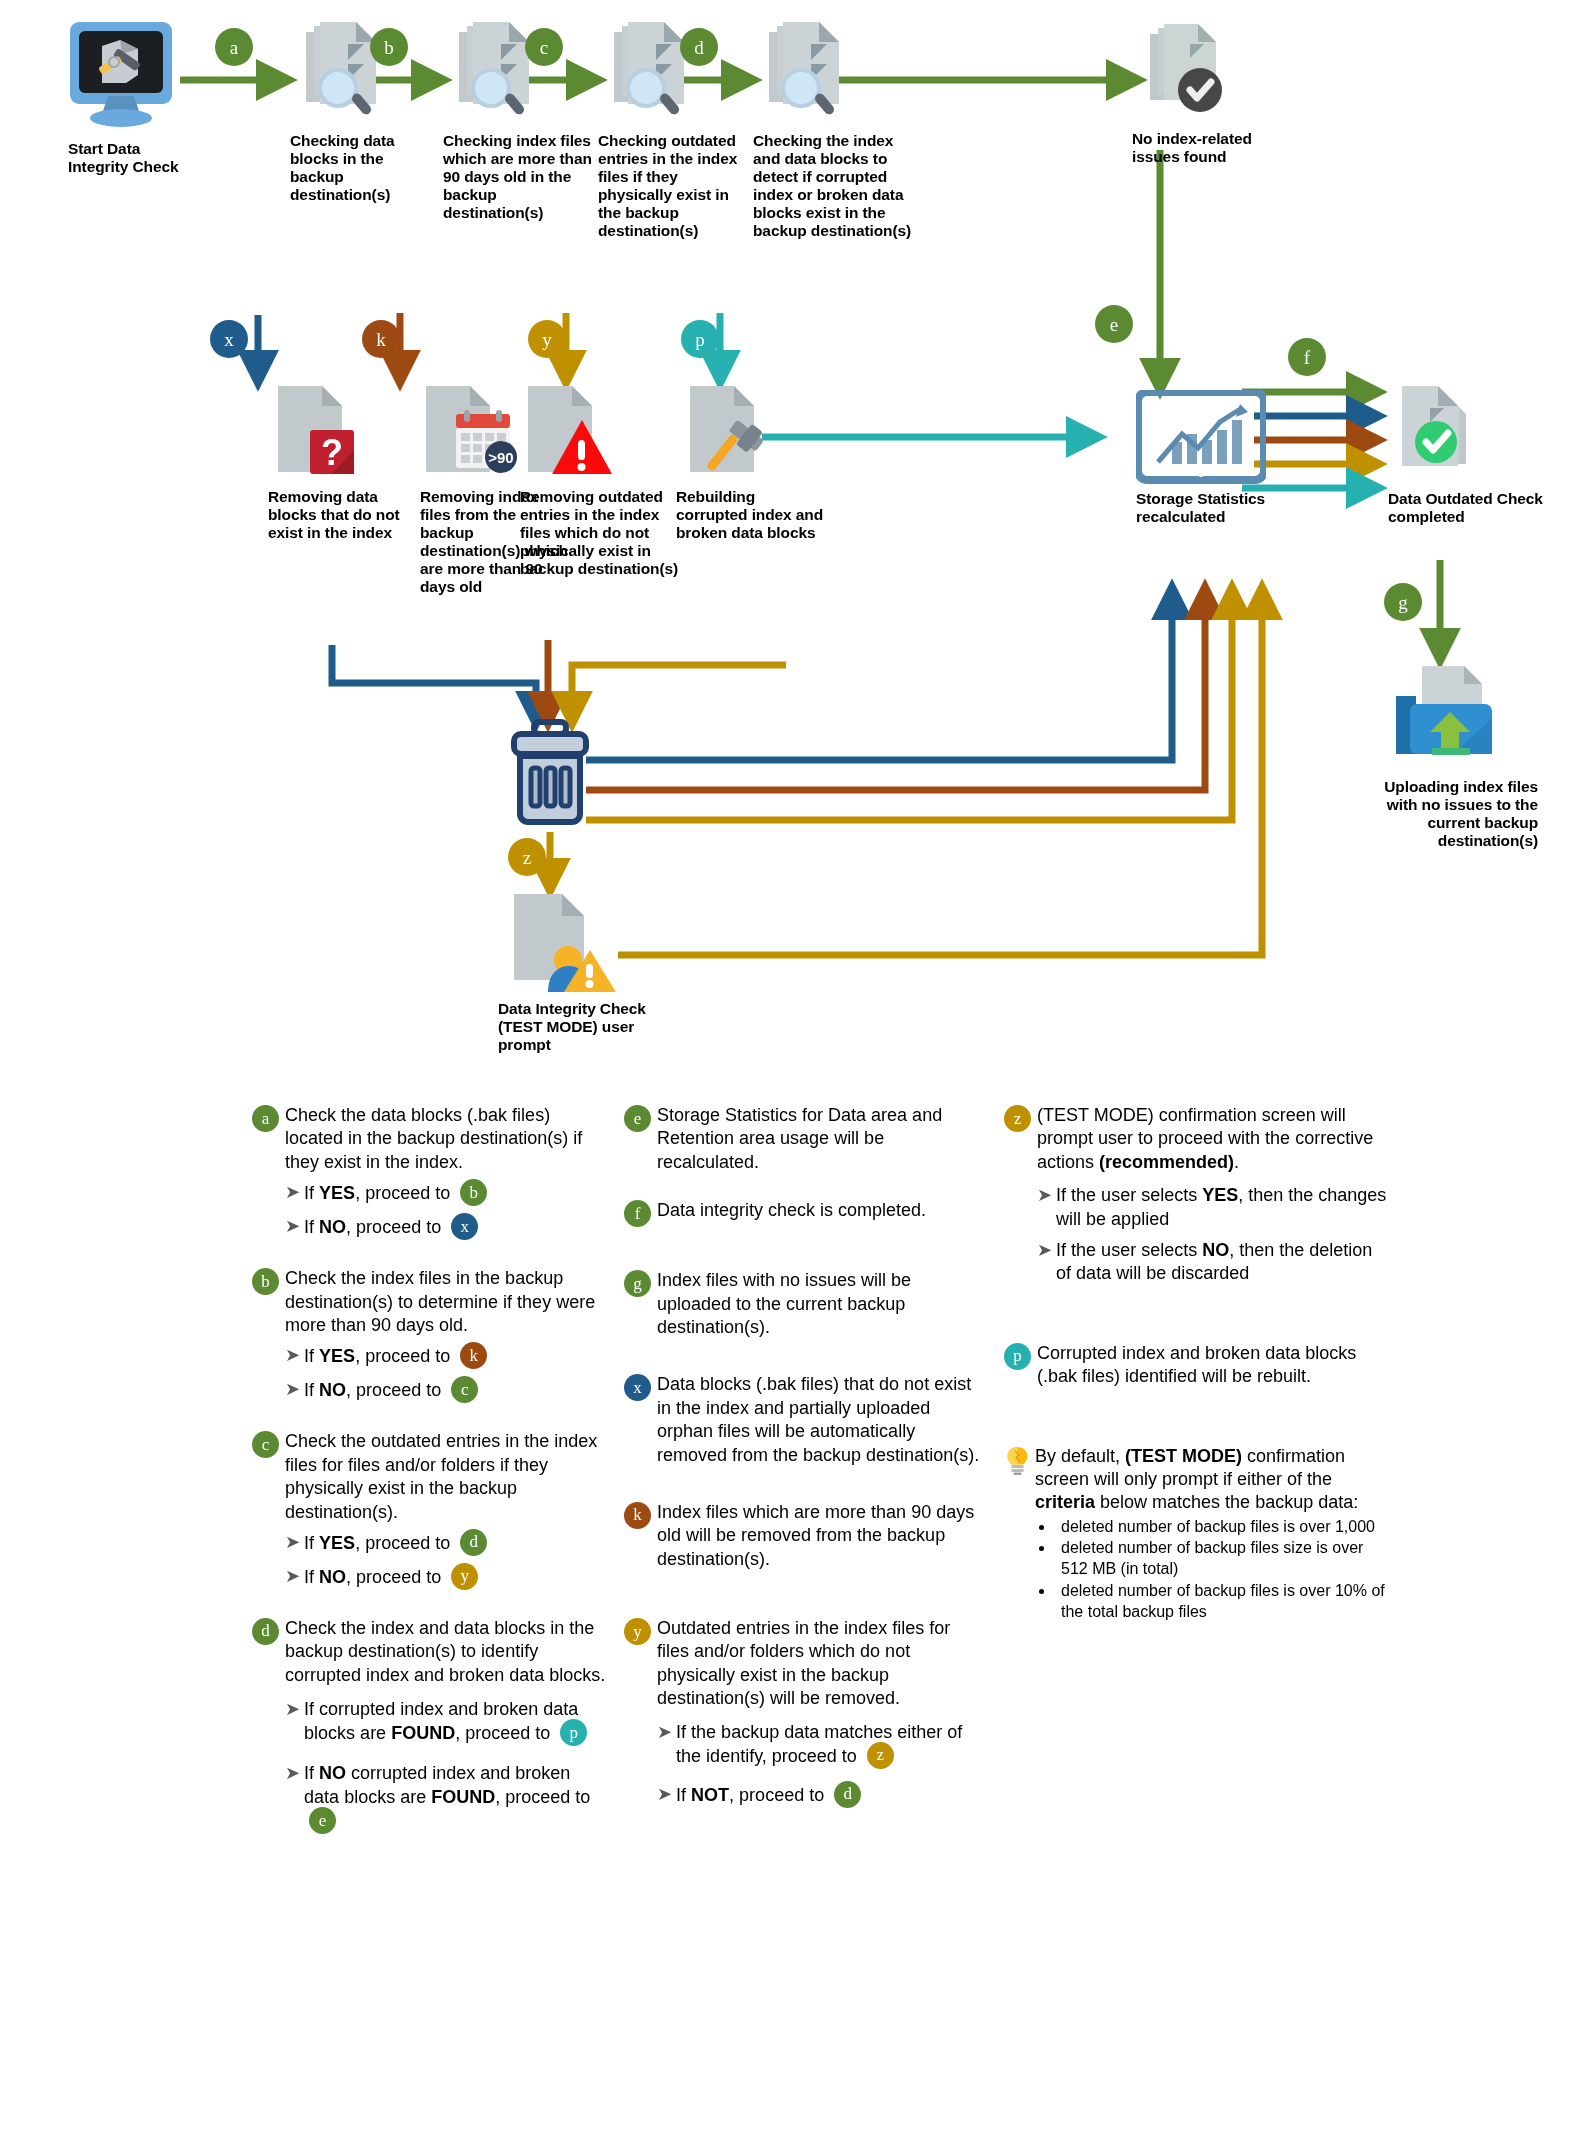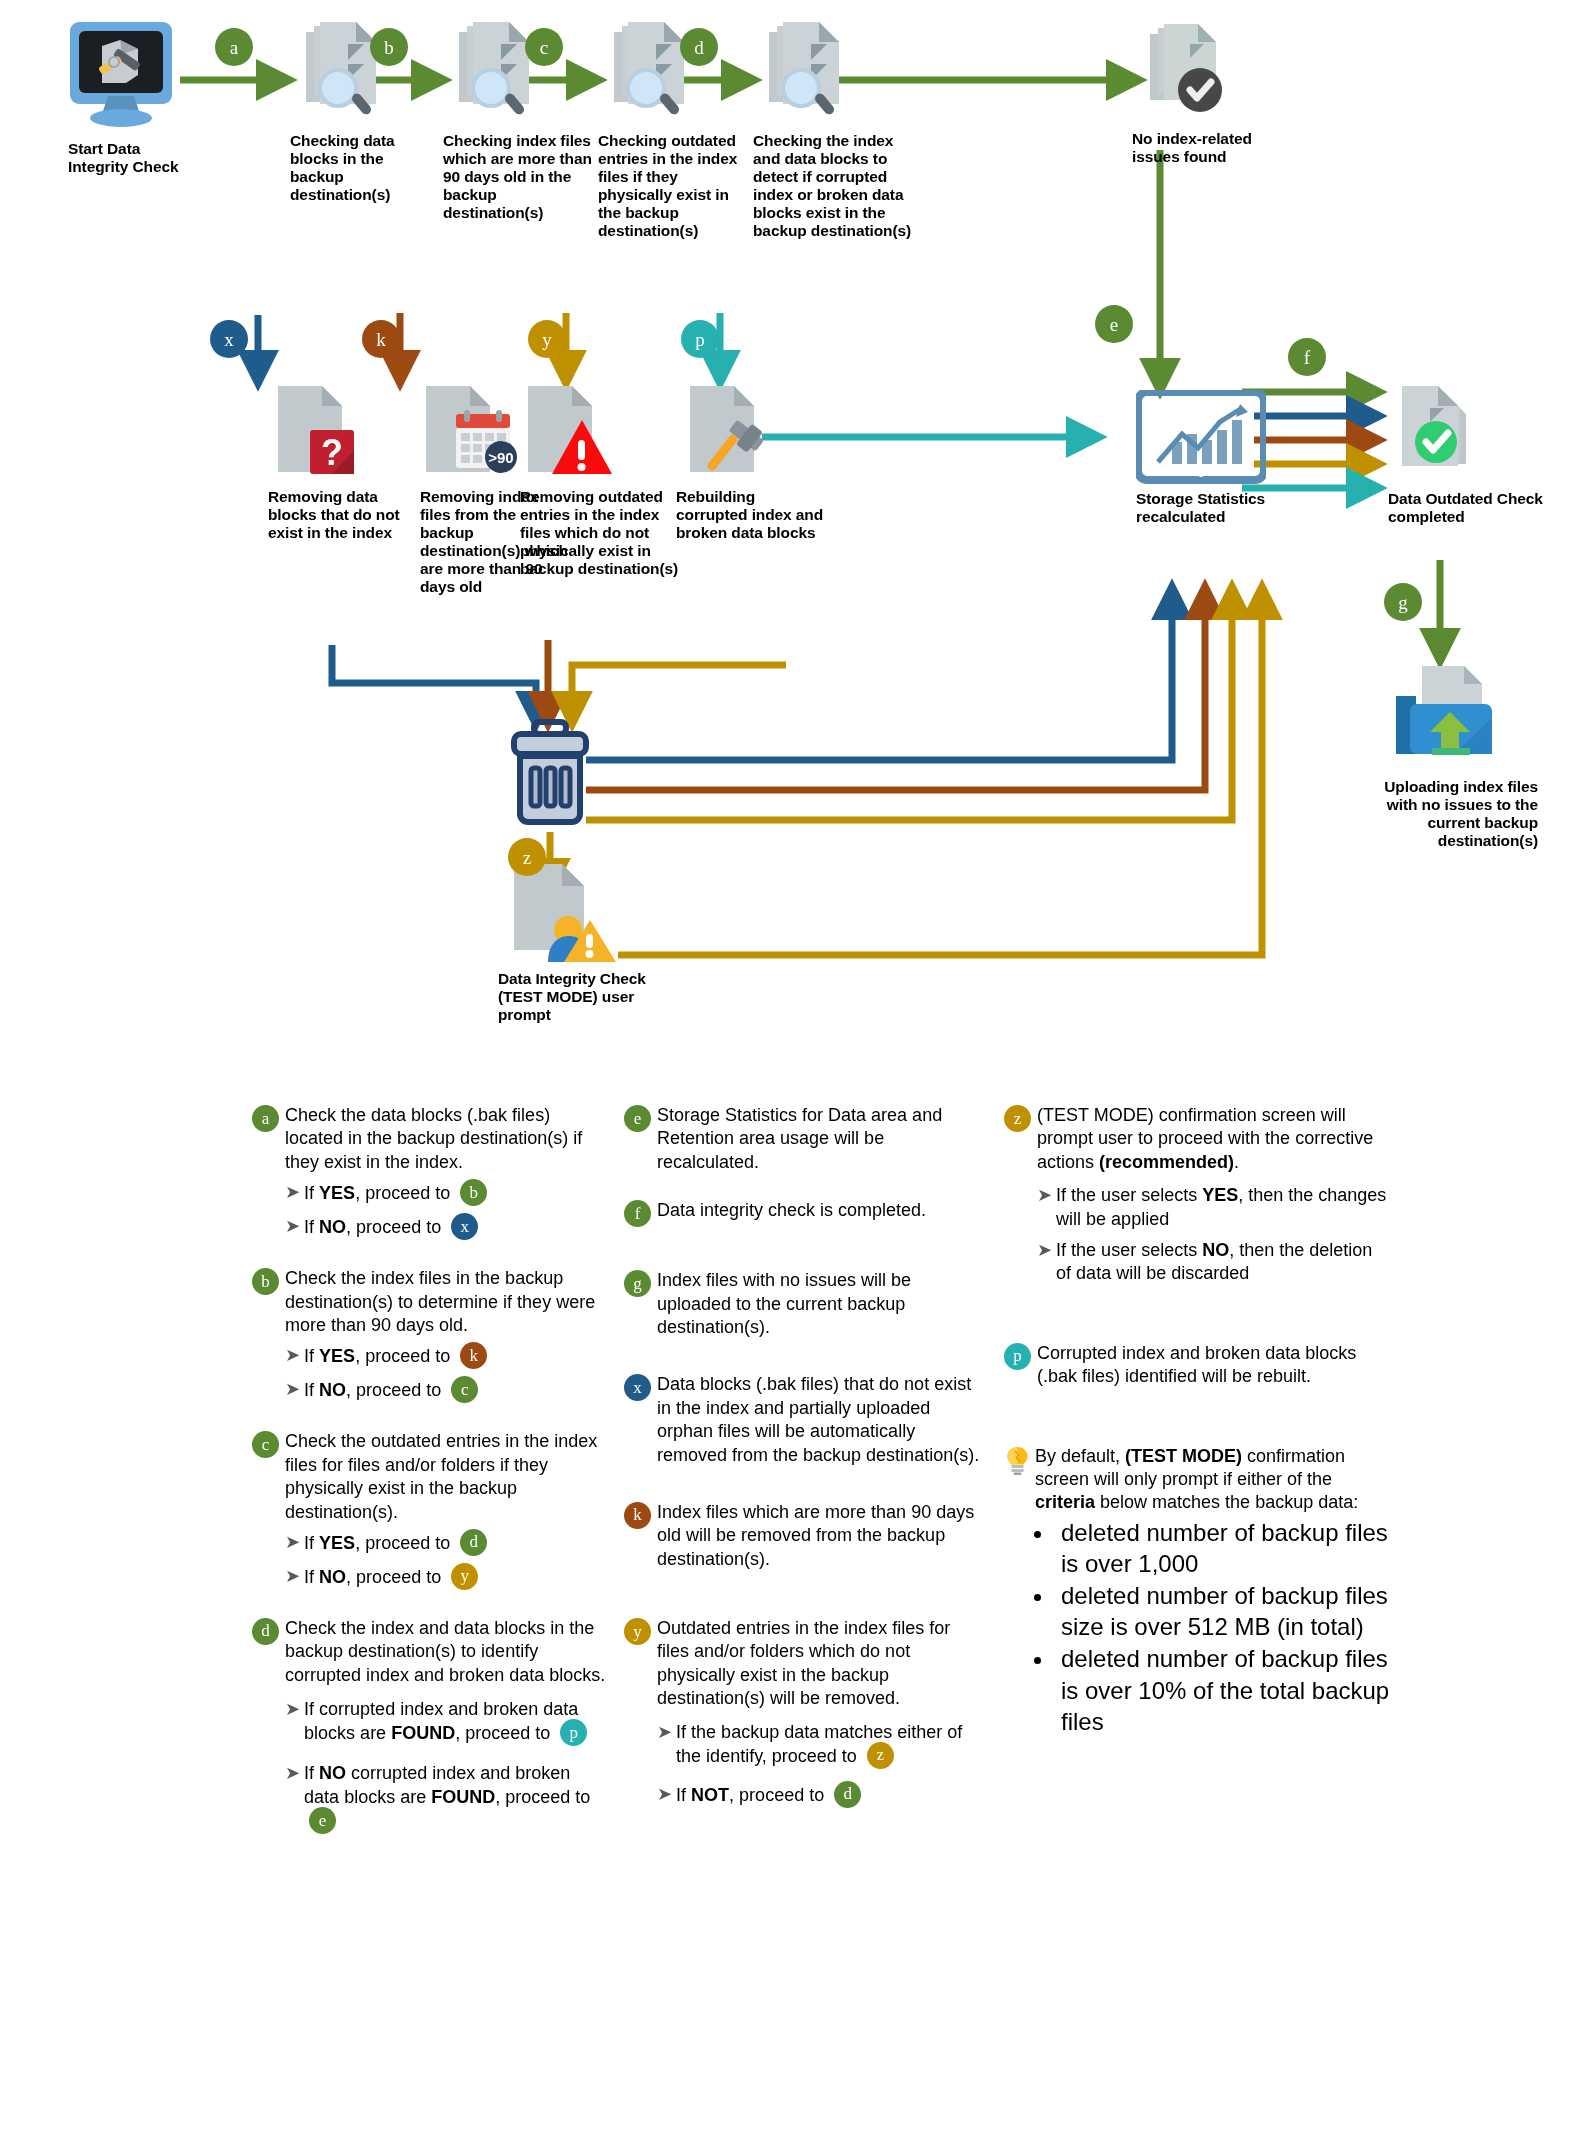--- a/index.html
+++ b/index.html
@@ -86,21 +86,21 @@
   }
   .sub .stext { font-size:18px; line-height:1.30; position:relative; }
   .inline-badge {
     display:inline-flex; align-items:center; justify-content:center;
     width:27px; height:27px; border-radius:50%;
     color:#fff; font-size:17px; font-family:"Liberation Serif", serif;
     vertical-align: middle; margin-left: 5px;
     position: relative; top: -2px;
   }
   ul.crit { margin: 2px 0 0 0; padding-left: 20px; }
-  ul.crit li { font-size:24px; line-height:1.30; margin-bottom:1px; padding-left: 6px; }
+  ul.crit li { font-size:16px; line-height:1.30; margin-bottom:1px; padding-left: 6px; }
 
   .bulb { flex:0 0 auto; width:27px; height:30px; margin-right:4px; }
 </style>
 </head>
 <body>
 
 <div class="canvas">
 
   <svg class="wires" viewBox="0 0 1574 1100">
     <defs>
@@ -425,21 +425,21 @@
         <path d="M18 38 h60 v58 a8 8 0 0 1 -8 8 h-44 a8 8 0 0 1 -8 -8 z" fill="#c3cedd" stroke="#22406e" stroke-width="6"></path>
         <g fill="#b0bccc" stroke="#22406e" stroke-width="5">
           <rect x="29" y="50" width="9" height="38" rx="3"></rect>
           <rect x="44" y="50" width="9" height="38" rx="3"></rect>
           <rect x="59" y="50" width="9" height="38" rx="3"></rect>
         </g>
       </svg>
     </div>
   </div>
 
-  <div class="node" style="left:498px; top:858px; width:180px;">
+  <div class="node" style="left:498px; top:888px; width:180px;">
     <div class="icon-wrap" style="width:120px;height:108px;margin-left:6px;">
       <svg width="120" height="108" viewBox="0 0 120 108">
         <path d="M10 6 h48 l22 22 v64 h-70 z" fill="#c2c9cd"></path>
         <path d="M58 6 l22 22 h-22 z" fill="#a4aeb3"></path>
         <circle cx="64" cy="72" r="14" fill="#f5b327"></circle>
         <path d="M44 104 c0 -18 10 -26 21 -26 c11 0 21 8 21 26 z" fill="#2f7fc4"></path>
         <path d="M86 62 L112 104 L60 104 Z" fill="#f5b327"></path>
         <rect x="82" y="76" width="7" height="14" rx="3.5" fill="#ffffff"></rect>
         <circle cx="85.5" cy="96" r="4" fill="#ffffff"></circle>
       </svg>

